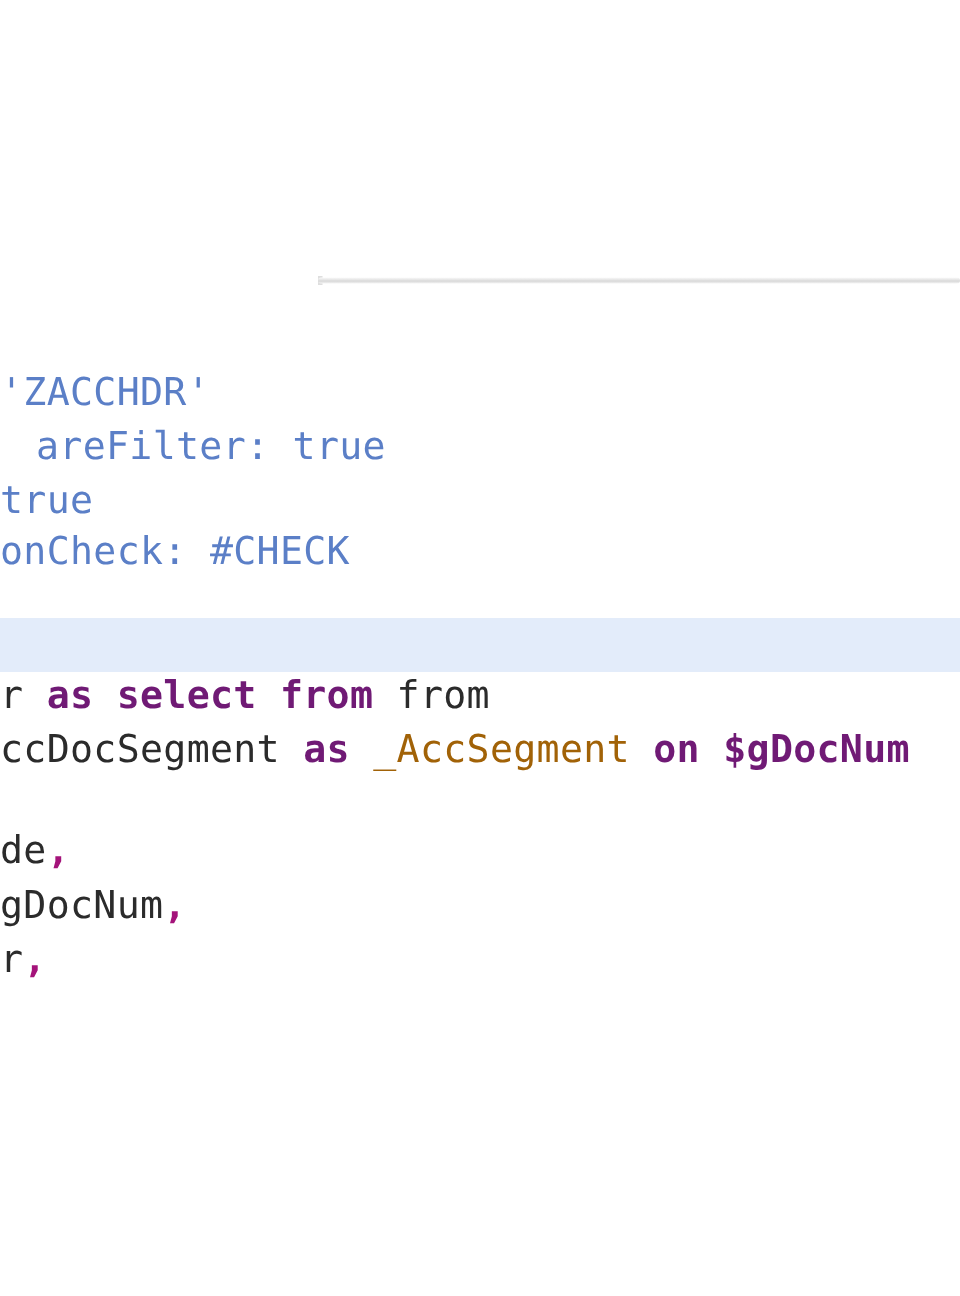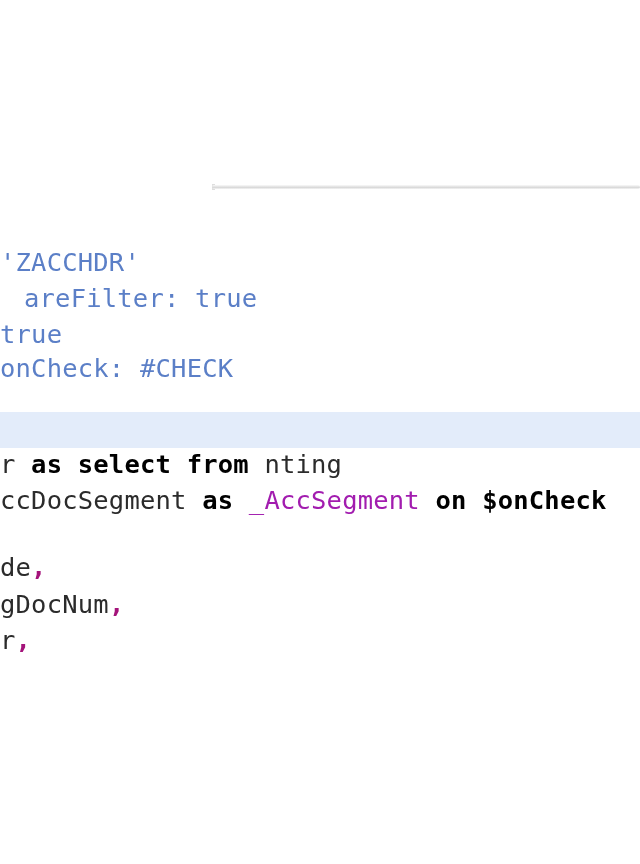--- a/index.html
+++ b/index.html
@@ -68,39 +68,39 @@
     white-space: pre;
   }
 
   
   .line.highlight {
     background: #e3ecfa;
   }
 
   
   .anno    { color: #5b7fc7; }           
-  .kw      { color: #000000; font-weight: bold; }  
+  .kw      { color: #701a75; font-weight: bold; }  
   .ident   { color: #2b2b2b; }           
   .punct   { color: #a4137a; font-weight: bold; }  
-  .assoc   { color: #a21caf; }           
+  .assoc   { color: #a16207; }           
 </style>
 </head>
 <body>
 
 <div id="editor">
 
   <div id="top-rule-cap"></div>
   <div id="top-rule"></div>
 
   <div id="code">
       <div class="line" style="top: 18px;"><span class="txt anno">'ZACCHDR'</span></div>
       <div class="line" style="top: 54px; padding-left: 24px;"><span class="txt anno">areFilter: true</span></div>
       <div class="line" style="top: 124px;"><span class="txt anno">onCheck: #CHECK</span></div>
       <div class="line" style="top: 90px;"><span class="txt anno">true</span></div>
       <div class="line highlight" style="top: 186px;"></div>
-      <div class="line" style="top: 220px;"><span class="txt ident">r </span><span class="txt kw">as select from</span><span class="txt ident"> nting</span></div>
-      <div class="line" style="top: 256px;"><span class="txt ident">ccDocSegment </span><span class="txt kw">as</span><span class="txt assoc"> _AccSegment </span><span class="txt kw">on</span><span class="txt kw"> $onCheck</span></div>
+      <div class="line" style="top: 220px;"><span class="txt ident">r </span><span class="txt kw">as select from</span><span class="txt ident"> from</span></div>
+      <div class="line" style="top: 256px;"><span class="txt ident">ccDocSegment </span><span class="txt kw">as</span><span class="txt assoc"> _AccSegment </span><span class="txt kw">on</span><span class="txt kw"> $gDocNum</span></div>
       <div class="line" style="top: 360px;"><span class="txt ident">gDocNum</span><span class="txt punct">,</span></div>
       <div class="line" style="top: 323px;"><span class="txt ident">de</span><span class="txt punct">,</span></div>
       <div class="line" style="top: 396px;"><span class="txt ident">r</span><span class="txt punct">,</span></div>
     </div>
 
 </div>
 
 </body></html>

